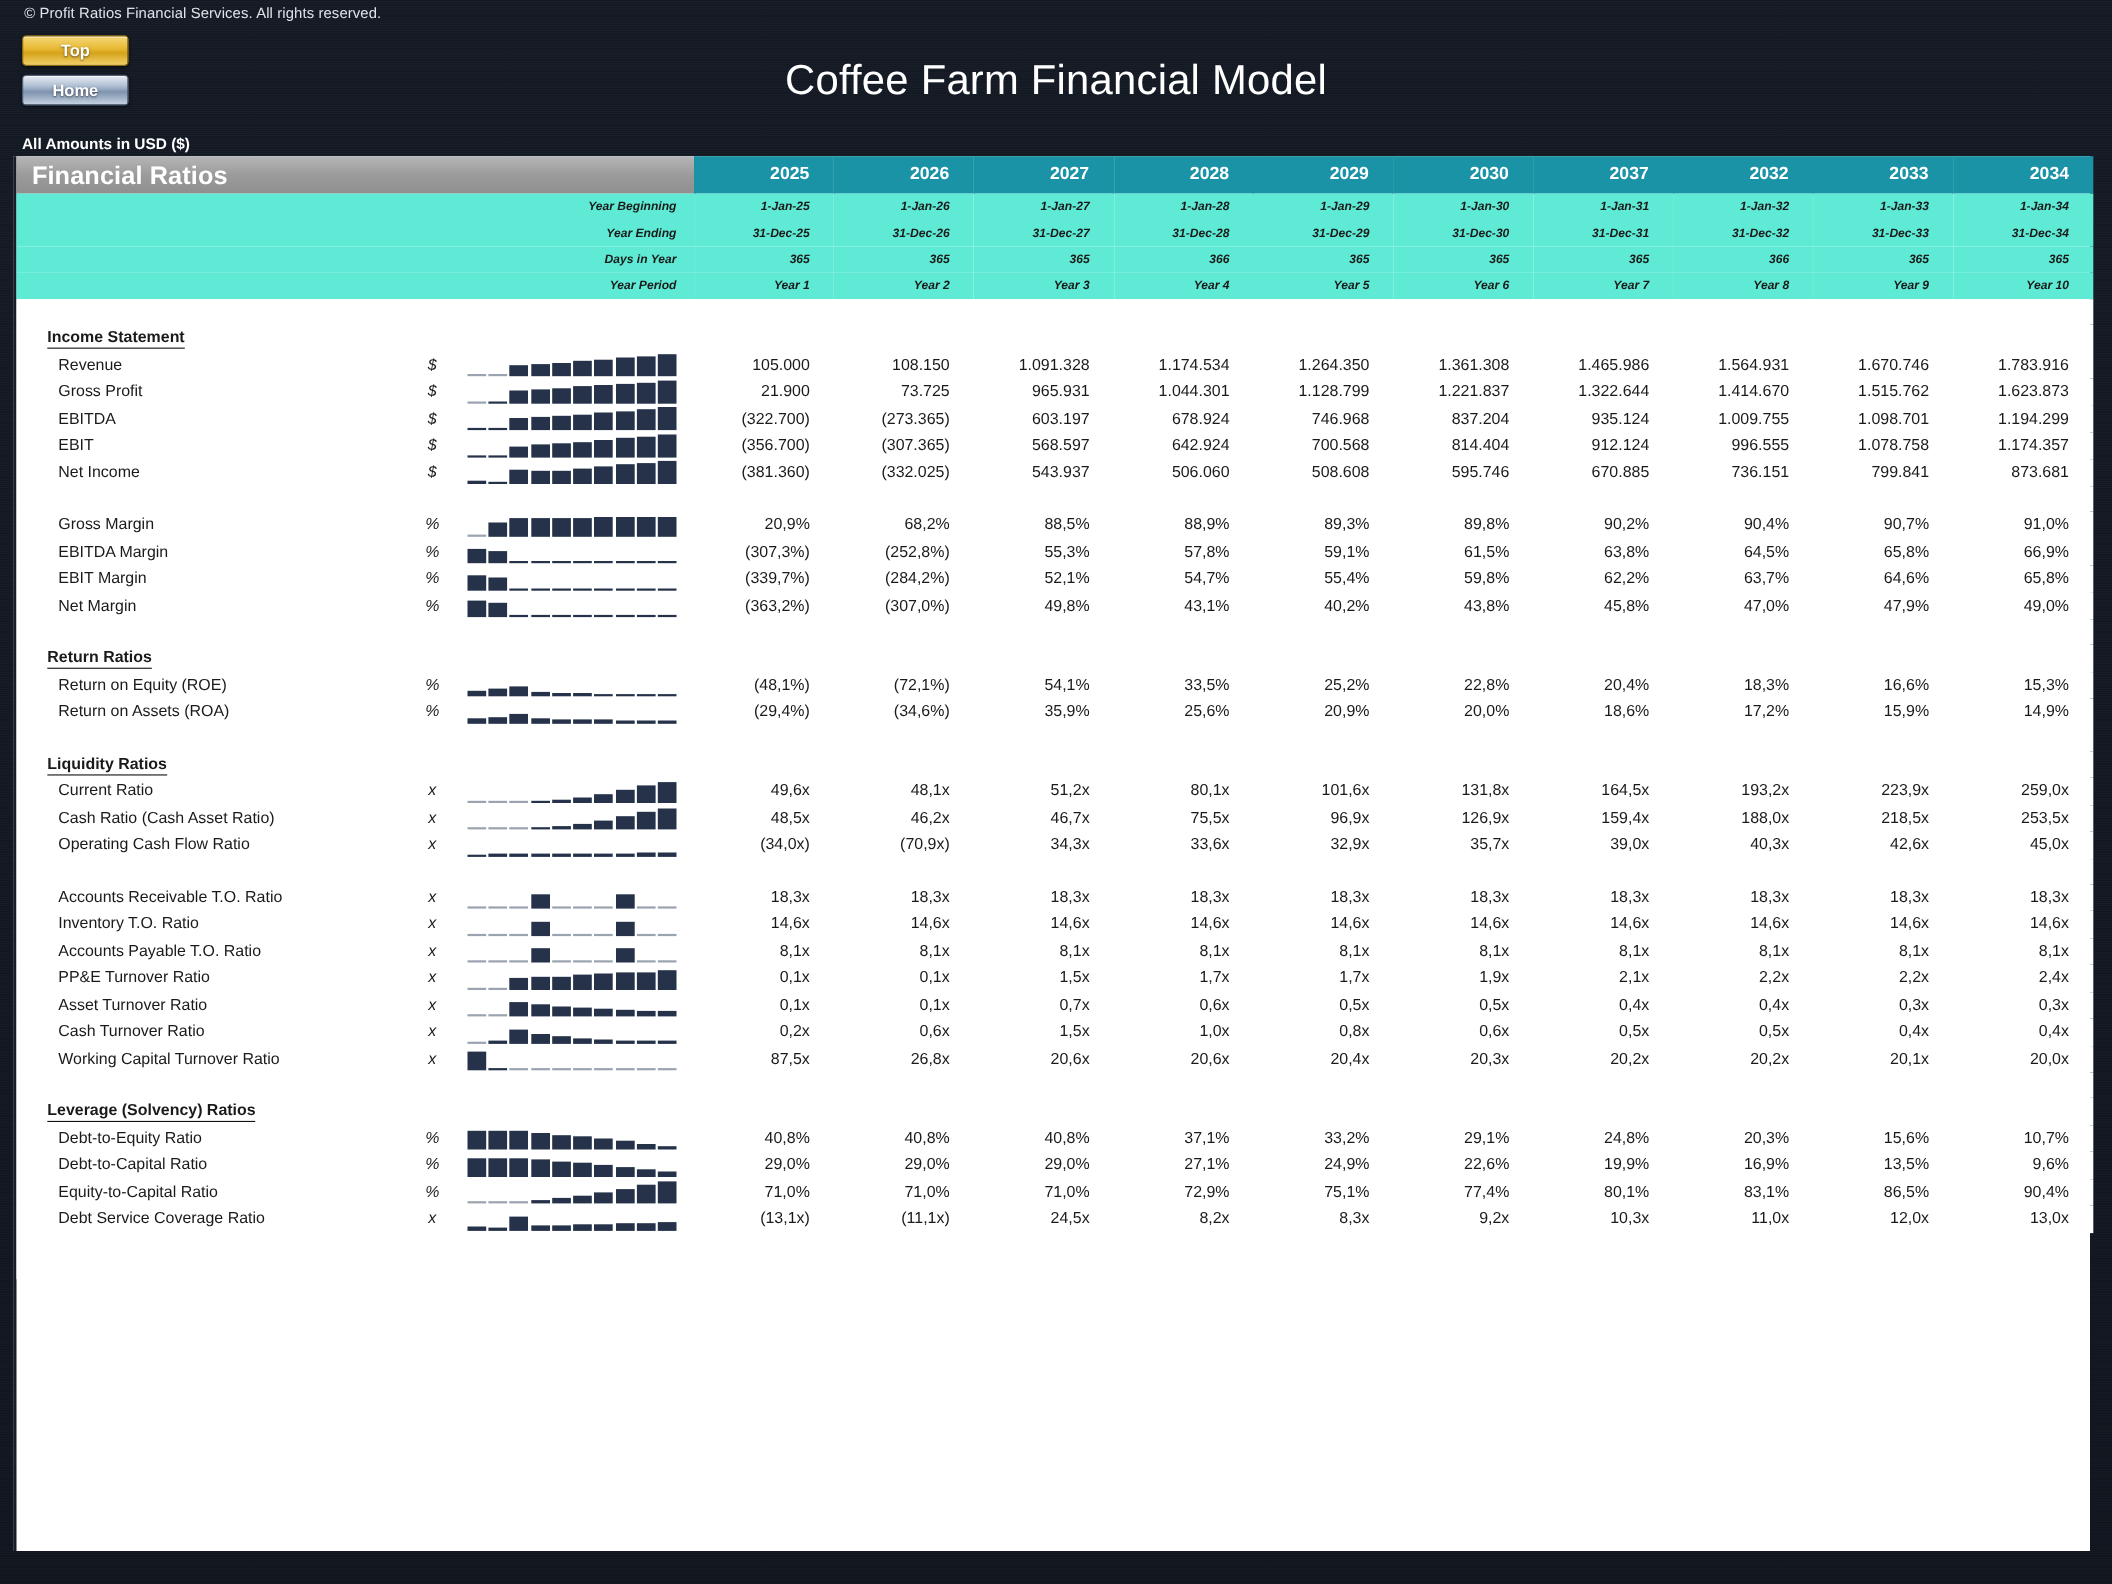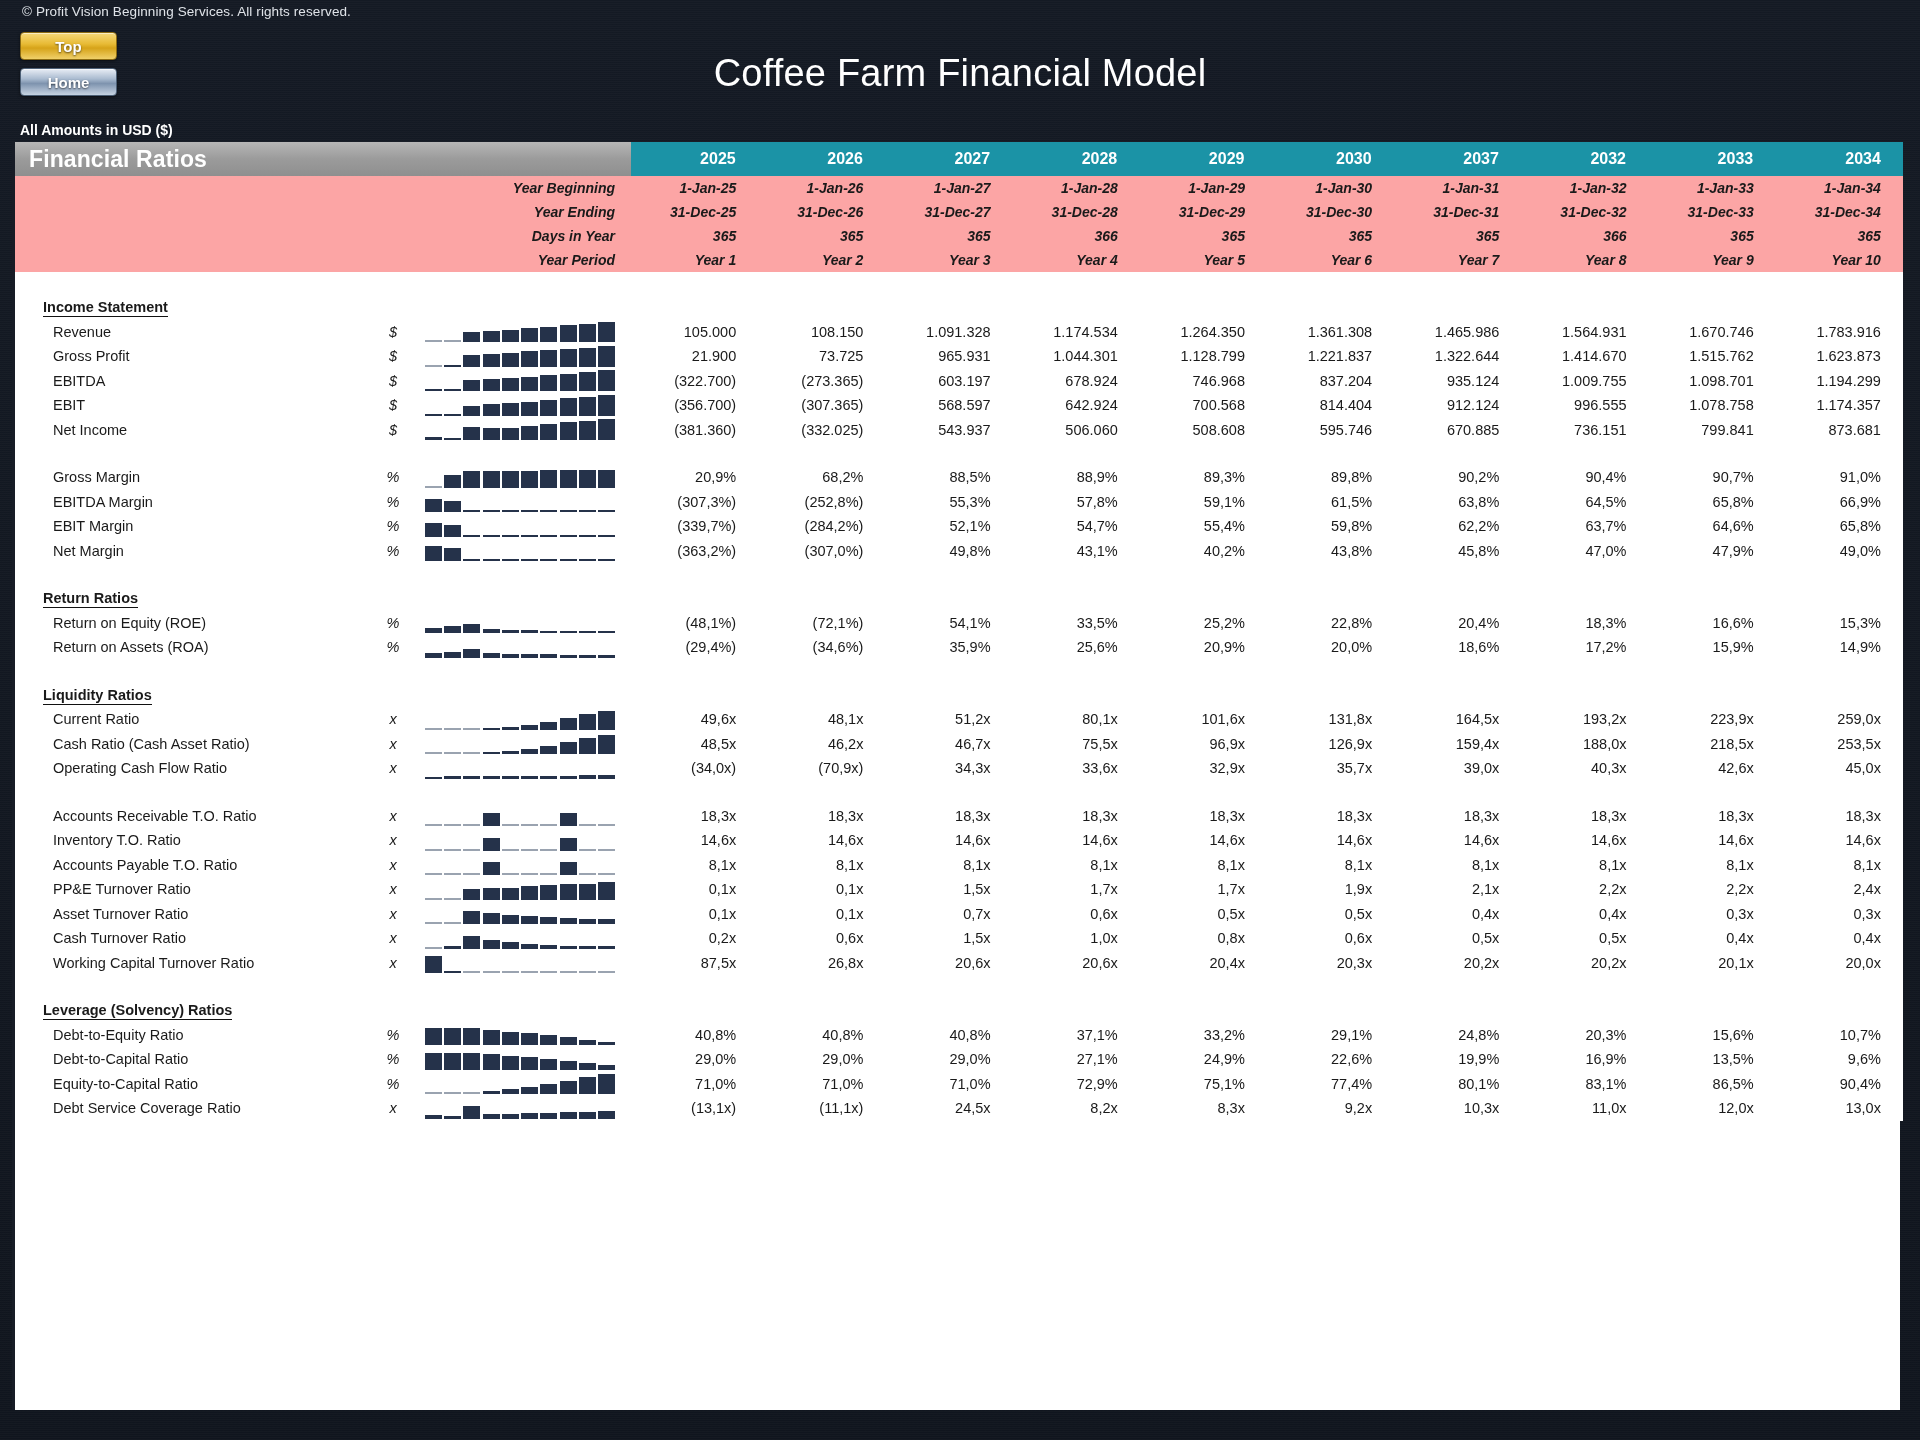--- a/index.html
+++ b/index.html
@@ -79,21 +79,21 @@
     padding-left: 14px; letter-spacing: .1px;
   }
   td.yr-head {
     background: #1b93a6;
     color: #ffffff; font-size: 16px; font-weight: bold;
     text-align: right; padding-right: 22px;
     border-left: 1px solid #1b93a6;
   }
 
   
-  tr.meta td { height: 24px; background: #fca5a5; font-size: 14px; color: #1a1a1a; }
+  tr.meta td { height: 24px; background: #5eead4; font-size: 11px; color: #1a1a1a; }
   td.meta-label {
     text-align: right; padding-right: 16px;
     font-style: italic; font-weight: bold;
   }
   td.meta-val {
     text-align: right; padding-right: 22px;
     font-style: italic; font-weight: bold;
   }
 
   
@@ -123,21 +123,21 @@
   .sparkbox i { display: block; flex: 1 1 0; background: #25324a; min-height: 2px; }
   .sparkbox i.flat { background: #9aa3b0; }
 
   .bottom-pad { height: 42px; background: #ffffff; }
 </style>
 </head>
 <body>
 
 <div id="root">
 
-  <div class="copyright">© Profit Vision Beginning Services. All rights reserved.</div>
+  <div class="copyright">© Profit Ratios Financial Services. All rights reserved.</div>
 
   <div class="navbtn top">
     <span>Top</span>
   </div>
   <div class="navbtn home">
     <span>Home</span>
   </div>
 
   <div class="page-title">Coffee Farm Financial Model</div>
   <div class="amounts">All Amounts in  USD ($)</div>

